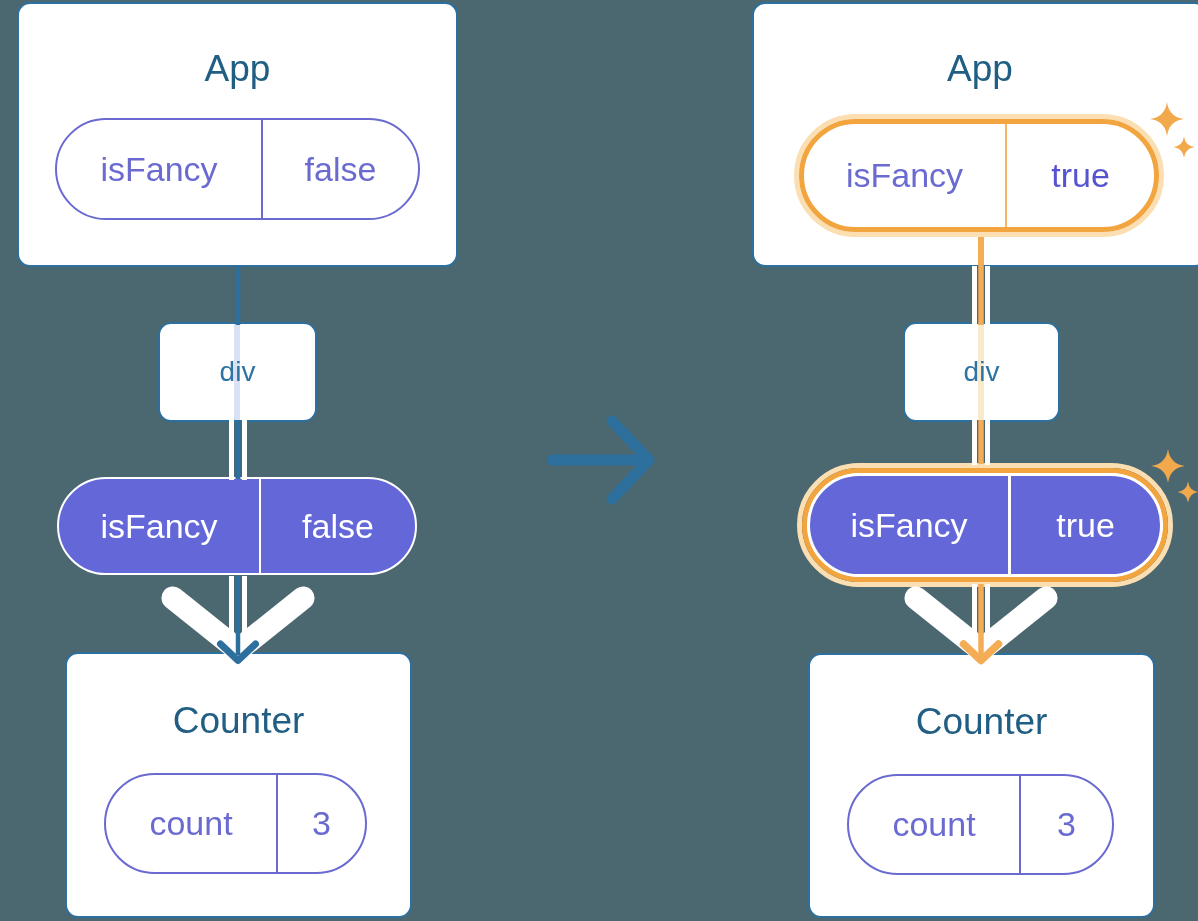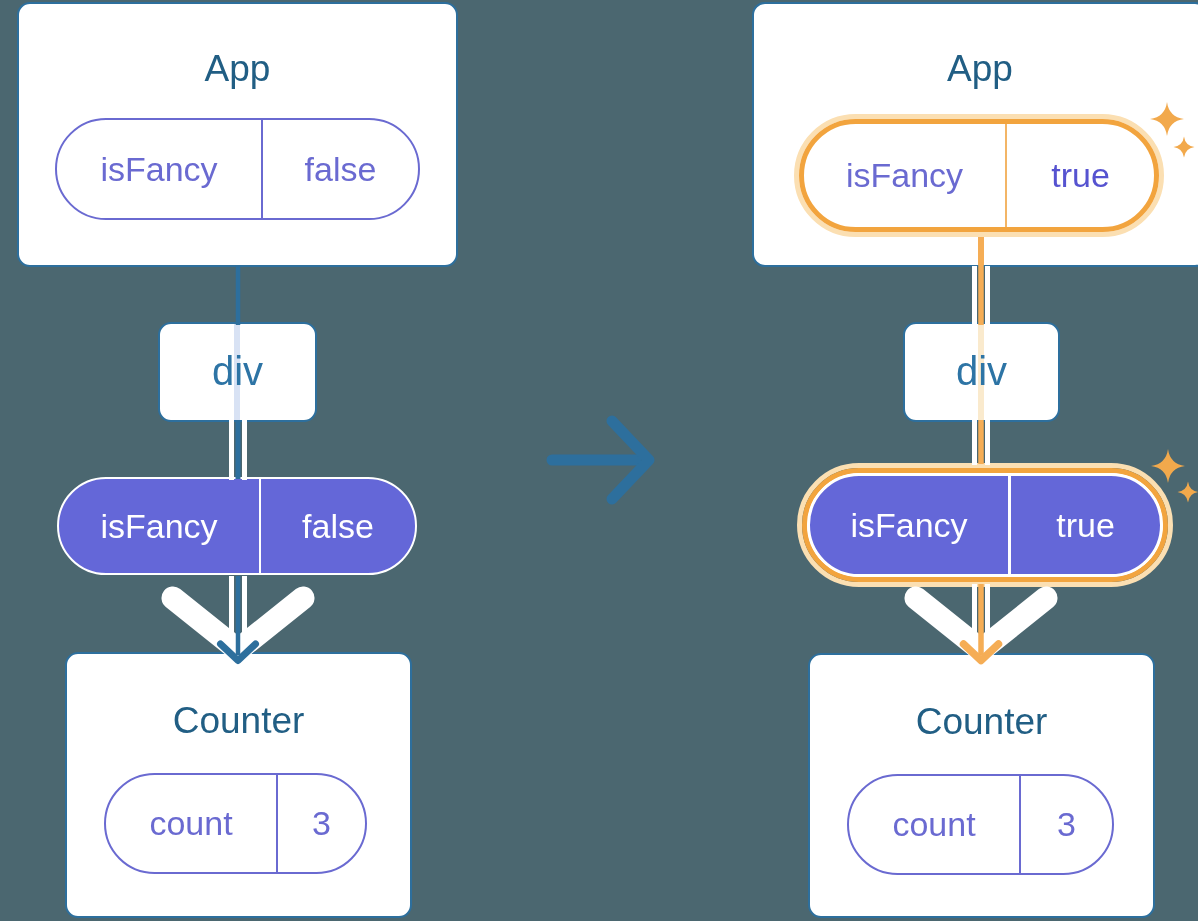--- a/index.html
+++ b/index.html
@@ -31,21 +31,21 @@
   .pill-solid .cell.first{border-right:2.5px solid #fff;}
   .bold{font-weight:400;}
   .glow{position:absolute;border:5.5px solid var(--orange-light);border-radius:999px;z-index:2;}
   .oring{width:100%;height:100%;border:5.5px solid var(--orange);border-radius:999px;background:#fff;display:flex;overflow:hidden;}
   .oring .cell{display:flex;align-items:center;justify-content:center;font-size:34px;color:var(--purple);}
   .oring .cell.first{border-right:2.5px solid var(--orange-div);}
   .pfill{width:100%;height:100%;border:3px solid #fff;border-radius:999px;background:var(--purple-fill);display:flex;overflow:hidden;}
   .pfill .cell{display:flex;align-items:center;justify-content:center;font-size:34px;color:#fff;}
   .pfill .cell.first{border-right:3px solid #fff;}
   .passline{position:absolute;top:0;bottom:0;width:6px;}
-  .divlabel{position:relative;display:block;text-align:center;line-height:95px;font-size:40px;color:var(--div-text);}
+  .divlabel{position:relative;display:block;text-align:center;line-height:95px;font-size:28px;color:var(--div-text);}
   .overlay{position:absolute;inset:0;z-index:3;pointer-events:none;}
 </style>
 </head>
 <body>
 
 <div class="canvas">
 
   <div class="card" style="left:2px;top:2px;width:441px;height:265px;">
     <span class="card-title" style="top:44px;">App</span>
     <div class="pill" style="left:36px;top:114px;width:365px;height:102px;">

